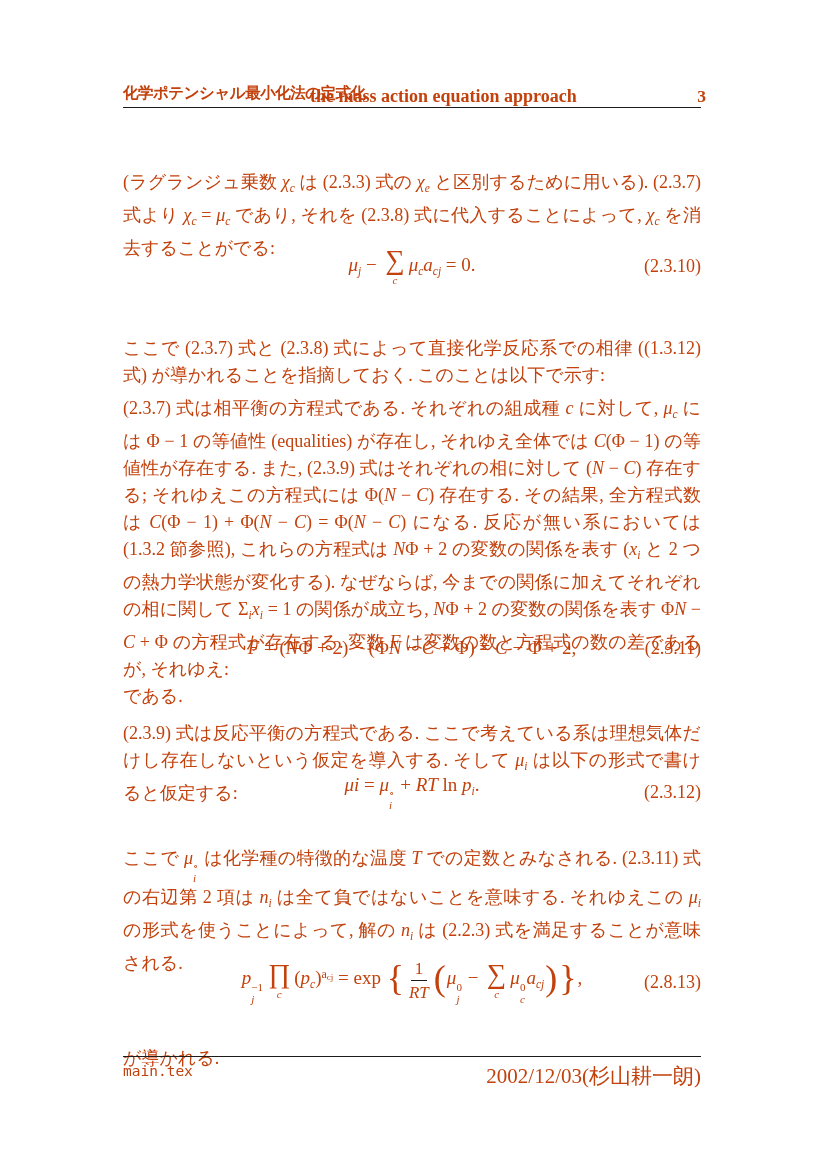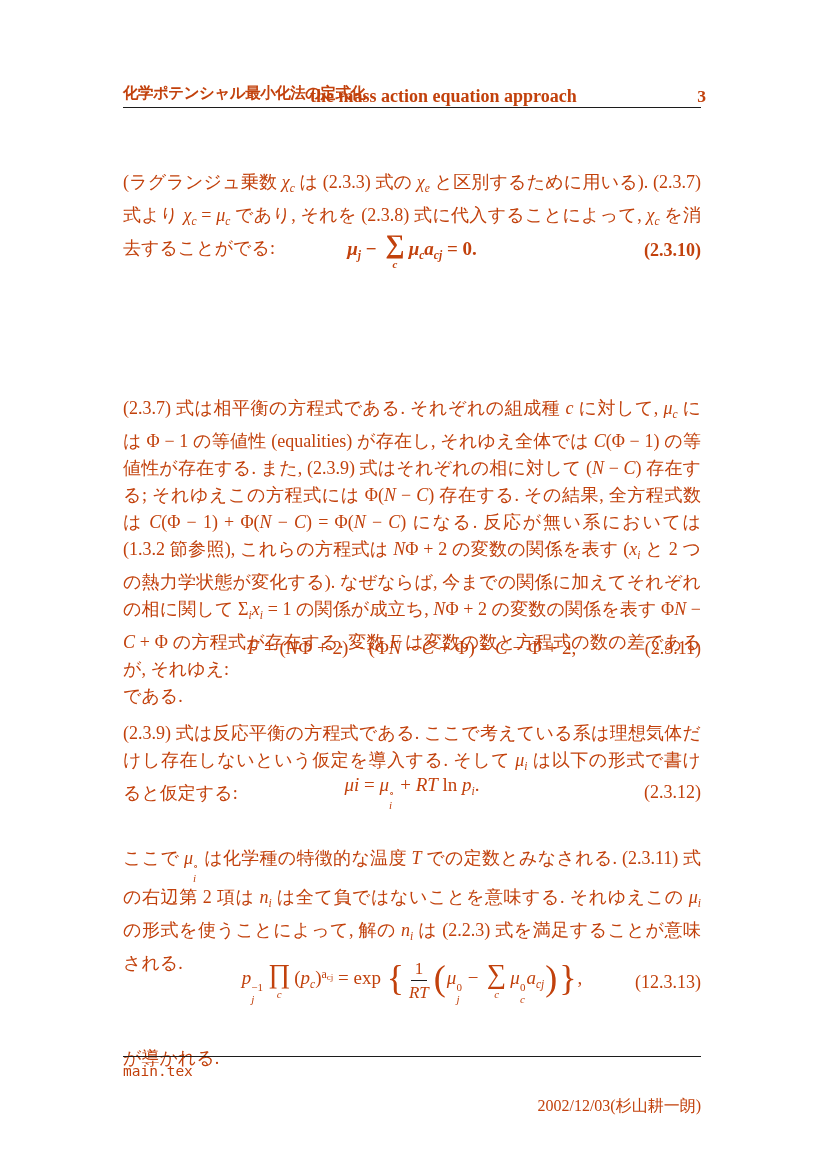--- a/index.html
+++ b/index.html
@@ -16,21 +16,21 @@
   .hdr-rule{top:107px;}
   .ftr-rule{top:1056px;}
 
   
   .para{font-size:18px;line-height:27px;text-align:justify;margin-top:24px;}
   .p1{top:145px;} .p2{top:311px;} .p3{top:371px;} .dearu{top:659px;}
   .p4{top:696px;} .p5{top:821px;} .p6{top:910px;} .closing{top:1021px;}
 
   
   .eq{display:flex;align-items:center;justify-content:center;font-size:19px;}
-  .eq2310{top:224px;height:52px;font-weight:bold;} .eq2311{top:630px;height:36px;}
+  .eq2310{top:240px;height:52px;} .eq2311{top:630px;height:36px;}
   .eq2312{top:770px;height:44px;} .eq2313{top:946px;height:72px;}
   .eq-label{position:absolute;right:0;top:50%;transform:translateY(-50%);
             font-size:18px;font-style:normal;}
 
   
   .mt{font-style:normal;}
   .mi{font-style:italic;}
   .msub{font-style:italic;font-size:11.5px;vertical-align:-4px;letter-spacing:0;}
   .limop{display:inline-flex;flex-direction:column;align-items:center;
          vertical-align:middle;margin:0 4px;line-height:1;}
@@ -45,21 +45,21 @@
   .supsub .ss-sup{font-size:11px;font-style:normal;line-height:1;}
   .supsub .ss-sub{font-size:11px;font-style:italic;line-height:1;margin-top:1px;}
   .pow{font-size:12px;vertical-align:7px;}
   .pow .psub{font-size:9px;vertical-align:-2px;}
   .big{font-size:36px;font-weight:300;vertical-align:middle;font-style:normal;
        line-height:1;margin:0 1px;position:relative;top:-2px;}
 
   
   .ftr-left{top:1063px;font-family:"DejaVu Sans Mono","Liberation Mono",monospace;
             font-size:14.5px;}
-  .ftr-right{top:1062px;text-align:right;font-size:16px;margin-top:34px;}
+  .ftr-right{top:1062px;text-align:right;font-size:21px;}
 </style>
 </head>
 <body>
 
 <div class="page">
 
   <div class="col hdr-jp">化学ポテンシャル最小化法の定式化</div>
   <div class="col hdr-en">the mass action equation approach</div>
   <div class="col hdr-num">3</div>
   <div class="col rule hdr-rule"></div>
@@ -67,20 +67,21 @@
   <div class="col para p1"><span class="mt">(ラグランジュ乗数 </span><span class="mi">χ</span><span class="msub">c</span><span class="mt"> は (2.3.3) 式の </span><span class="mi">χ</span><span class="msub">e</span><span class="mt"> と区別するために用いる). (2.3.7) 式より </span><span class="mi">χ</span><span class="msub">c</span><span class="mt"> = </span><span class="mi">μ</span><span class="msub">c</span><span class="mt"> であり, それを (2.3.8) 式に代入することによって, </span><span class="mi">χ</span><span class="msub">c</span><span class="mt"> を消去することがでる:</span></div>
 
   <div class="col eq eq2310">
     <span class="eq-body"><span class="mi">μ</span><span class="msub">j</span><span class="mt"> − </span><span class="limop">
           <span class="op">∑</span>
           <span class="lim">c</span>
         </span><span class="mi">μ</span><span class="msub">c</span><span class="mi">a</span><span class="msub">cj</span><span class="mt"> = 0.</span></span>
     <span class="eq-label">(2.3.10)</span>
   </div>
 
+  <div class="col para p2"><span class="mt">ここで (2.3.7) 式と (2.3.8) 式によって直接化学反応系での相律 ((1.3.12) 式) が導かれることを指摘しておく. このことは以下で示す:</span></div>
 
   <div class="col para p3"><span class="mt">(2.3.7) 式は相平衡の方程式である. それぞれの組成種 </span><span class="mi">c</span><span class="mt"> に対して, </span><span class="mi">μ</span><span class="msub">c</span><span class="mt"> には Φ − 1 の等値性 (equalities) が存在し, それゆえ全体では </span><span class="mi">C</span><span class="mt">(Φ − 1) の等値性が存在する. また, (2.3.9) 式はそれぞれの相に対して (</span><span class="mi">N</span><span class="mt"> − </span><span class="mi">C</span><span class="mt">) 存在する; それゆえこの方程式には Φ(</span><span class="mi">N</span><span class="mt"> − </span><span class="mi">C</span><span class="mt">) 存在する. その結果, 全方程式数は </span><span class="mi">C</span><span class="mt">(Φ − 1) + Φ(</span><span class="mi">N</span><span class="mt"> − </span><span class="mi">C</span><span class="mt">) = Φ(</span><span class="mi">N</span><span class="mt"> − </span><span class="mi">C</span><span class="mt">) になる. 反応が無い系においては (1.3.2 節参照), これらの方程式は </span><span class="mi">N</span><span class="mt">Φ + 2 の変数の関係を表す (</span><span class="mi">x</span><span class="msub">i</span><span class="mt"> と 2 つの熱力学状態が変化する). なぜならば, 今までの関係に加えてそれぞれの相に関して </span><span class="mt">Σ</span><span class="msub">i</span><span class="mi">x</span><span class="msub">i</span><span class="mt"> = 1 の関係が成立ち, </span><span class="mi">N</span><span class="mt">Φ + 2 の変数の関係を表す Φ</span><span class="mi">N</span><span class="mt"> − </span><span class="mi">C</span><span class="mt"> + Φ の方程式が存在する. 変数 </span><span class="mi">F</span><span class="mt"> は変数の数と方程式の数の差であるが, それゆえ:</span></div>
 
   <div class="col eq eq2311">
     <span class="eq-body"><span class="mi">F</span><span class="mt"> = (</span><span class="mi">N</span><span class="mt">Φ + 2) − (Φ</span><span class="mi">N</span><span class="mt"> − </span><span class="mi">C</span><span class="mt"> + Φ) = </span><span class="mi">C</span><span class="mt"> − Φ + 2,</span></span>
     <span class="eq-label">(2.3.11)</span>
   </div>
 
   <div class="col para dearu"><span class="mt">である.</span></div>
 
@@ -113,21 +114,21 @@
         </span><span class="big">(</span><span class="mi">μ</span><span class="supsub">
           <span class="ss-sup">0</span>
           <span class="ss-sub">j</span>
         </span><span class="mt"> − </span><span class="limop">
           <span class="op">∑</span>
           <span class="lim">c</span>
         </span><span class="mi">μ</span><span class="supsub">
           <span class="ss-sup">0</span>
           <span class="ss-sub">c</span>
         </span><span class="mi">a</span><span class="msub">cj</span><span class="big">)</span><span class="big">}</span><span class="mt">,</span></span>
-    <span class="eq-label">(12.3.13)</span>
+    <span class="eq-label">(2.8.13)</span>
   </div>
 
   <div class="col para closing"><span class="mt">が導かれる.</span></div>
 
   <div class="col rule ftr-rule"></div>
   <div class="col ftr-left">main.tex</div>
   <div class="col ftr-right">2002/12/03(杉山耕一朗)</div>
 
 </div>
 

